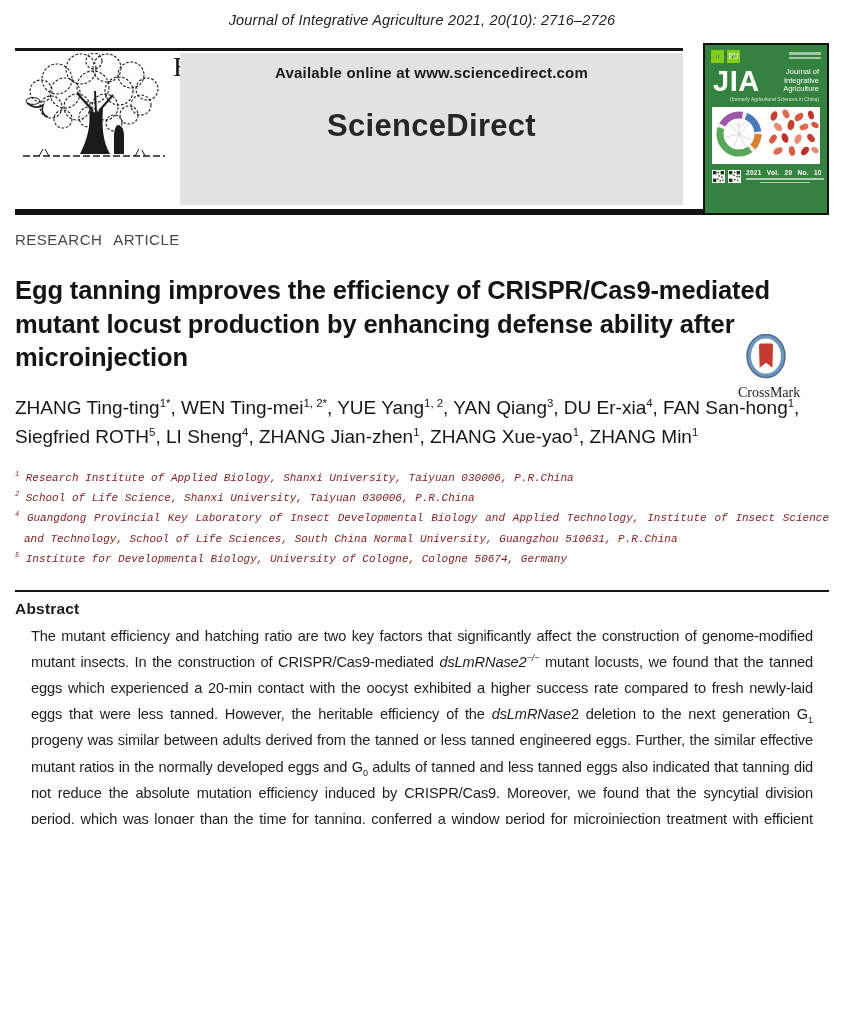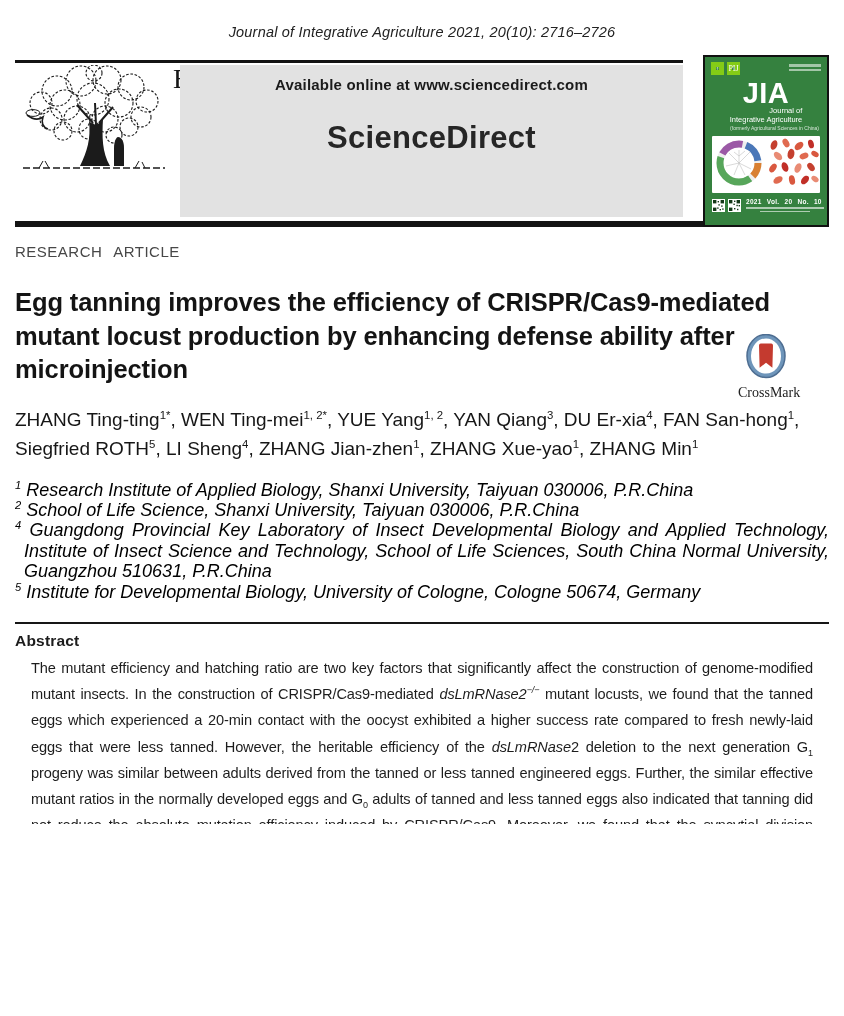--- a/index.html
+++ b/index.html
@@ -1,19 +1,19 @@
 <!DOCTYPE html>
 <html><head>
 <meta charset="utf-8">
 <style>
   html,body{margin:0;padding:0;background:#fff;}
   body{width:844px;height:1016px;overflow:hidden;
        font-family:"Liberation Sans",sans-serif;color:#1c1c1c;}
   .page{position:relative;width:844px;height:824px;box-sizing:border-box;
-        padding:12px 15px;overflow:hidden;}
+        padding:0 15px;overflow:hidden;}
 
   
   .journal-line{padding-top:11px;text-align:center;font-style:italic;
                 font-size:14.5px;line-height:18px;letter-spacing:.2px;color:#222;}
 
   
   .header{position:relative;margin-top:19px;}
   .header-left{width:668px;}
   .top-rule{height:3px;background:#141414;}
   .header-row{display:flex;height:152px;margin-top:2px;}
@@ -28,21 +28,21 @@
 
   
   .cover{position:absolute;right:0;top:-5px;width:126px;height:172px;background:#35813f;
          border:2px solid #111;box-sizing:border-box;overflow:hidden;}
   .cover-top{display:flex;justify-content:space-between;margin:5px 6px 0;}
   .cover-logos{display:flex;gap:3px;}
   .mini-logo{width:13px;height:13px;border:5px solid #84cc16;box-sizing:border-box;
              display:flex;align-items:center;justify-content:center;}
   .pij{font-family:"Liberation Serif",serif;color:#fff;font-size:8px;line-height:1;}
   .issn-lines div{width:32px;height:2.5px;background:rgba(255,255,255,.55);margin:2px 0;}
-  .jia-row{display:flex;justify-content:space-between;align-items:center;margin:4px 8px 0 8px;flex-direction:column;}
+  .jia-row{display:flex;justify-content:space-between;align-items:center;margin:4px 8px 0 8px;}
   .jia{font-size:29px;font-weight:bold;color:#fff;line-height:28px;letter-spacing:.5px;}
   .cover-name{color:#fff;font-size:7.5px;line-height:8.5px;text-align:right;}
   .cover-sub{color:rgba(255,255,255,.8);font-size:5px;text-align:right;margin:1px 8px 0;}
   .cover-panel{margin:5px 7px 0;background:#fff;height:57px;display:flex;
                align-items:center;padding:2px;box-sizing:border-box;border-radius:1px;}
   .cover-bottom{display:flex;align-items:flex-start;gap:3px;margin:5px 7px 0;}
   .issue-block{margin-left:2px;}
   .issue-line{color:#fff;font-size:6.5px;font-weight:bold;word-spacing:3px;letter-spacing:.3px;}
   .url-lines div{height:1.5px;background:rgba(255,255,255,.6);margin-top:2px;}
   .url-1{width:78px;} .url-2{width:50px;margin-left:14px;}
@@ -50,22 +50,22 @@
   
   .section-label{margin-top:16px;font-size:15px;color:#474747;
                  letter-spacing:.5px;word-spacing:7px;}
   .title{margin:26px 0 0;font-size:25.5px;line-height:33.5px;font-weight:bold;
          width:756px;color:#141414;letter-spacing:-.1px;}
   .crossmark{position:absolute;top:334px;right:50px;width:56px;text-align:center;cursor:pointer;}
   .crossmark-label{font-family:"Liberation Serif",serif;font-size:14px;color:#222;margin-top:1px;}
   .authors{margin-top:18px;font-size:19px;font-weight:normal;line-height:29px;color:#161616;}
   .authors sup{font-size:60%;line-height:0;}
   .affiliations{margin-top:17px;}
-  .affil{margin:0;font-style:italic;font-size:18px;line-height:20.4px;color:#000000;
-         text-align:justify;padding-left:9px;text-indent:-9px;}
+  .affil{margin:0;font-style:italic;font-size:11px;line-height:20.4px;color:#7f1d1d;
+         text-align:justify;padding-left:9px;text-indent:-9px;font-family:Liberation Mono, monospace;}
   .affil sup{font-size:62%;line-height:0;}
   .mid-rule{border:none;border-top:2px solid #161616;margin:20px 0 0;}
   .abstract-heading{margin-top:8px;font-size:15.5px;font-weight:bold;line-height:18px;letter-spacing:.2px;}
   .abstract-text{margin:5px 16px 0;font-size:14.6px;line-height:26.2px;text-align:justify;
                  letter-spacing:-.12px;color:#1d1d1d;}
   .abstract-text sup,.abstract-text sub{font-size:62%;line-height:0;}
   .keywords{margin-top:18px;font-size:14.8px;line-height:18px;}
   .kw-label{font-weight:bold;}
 </style>
 </head>

